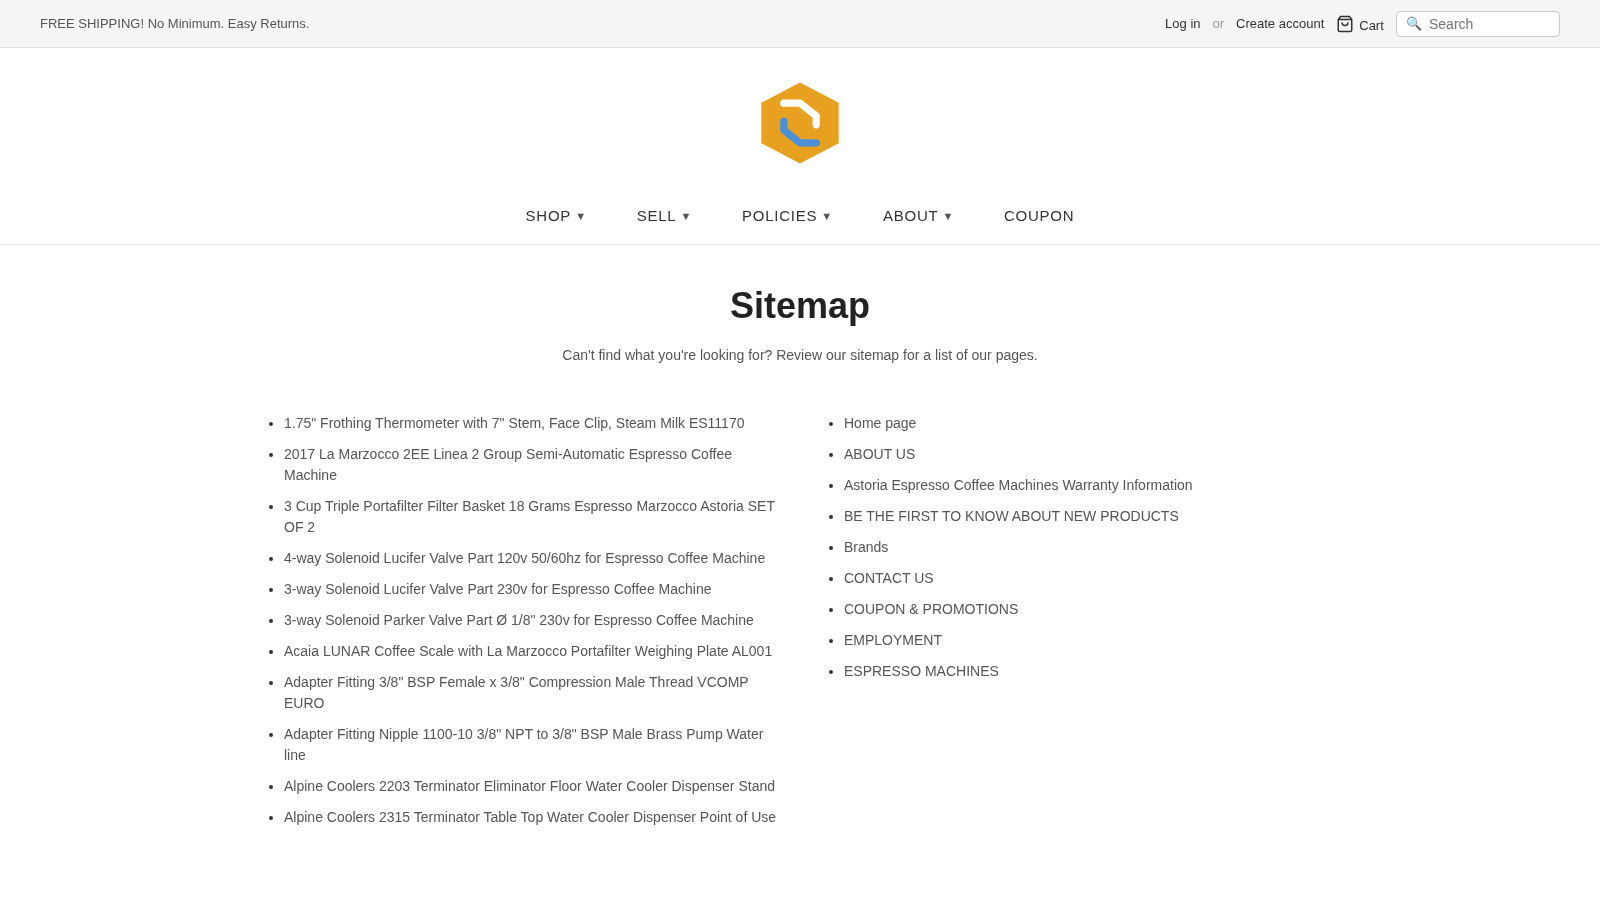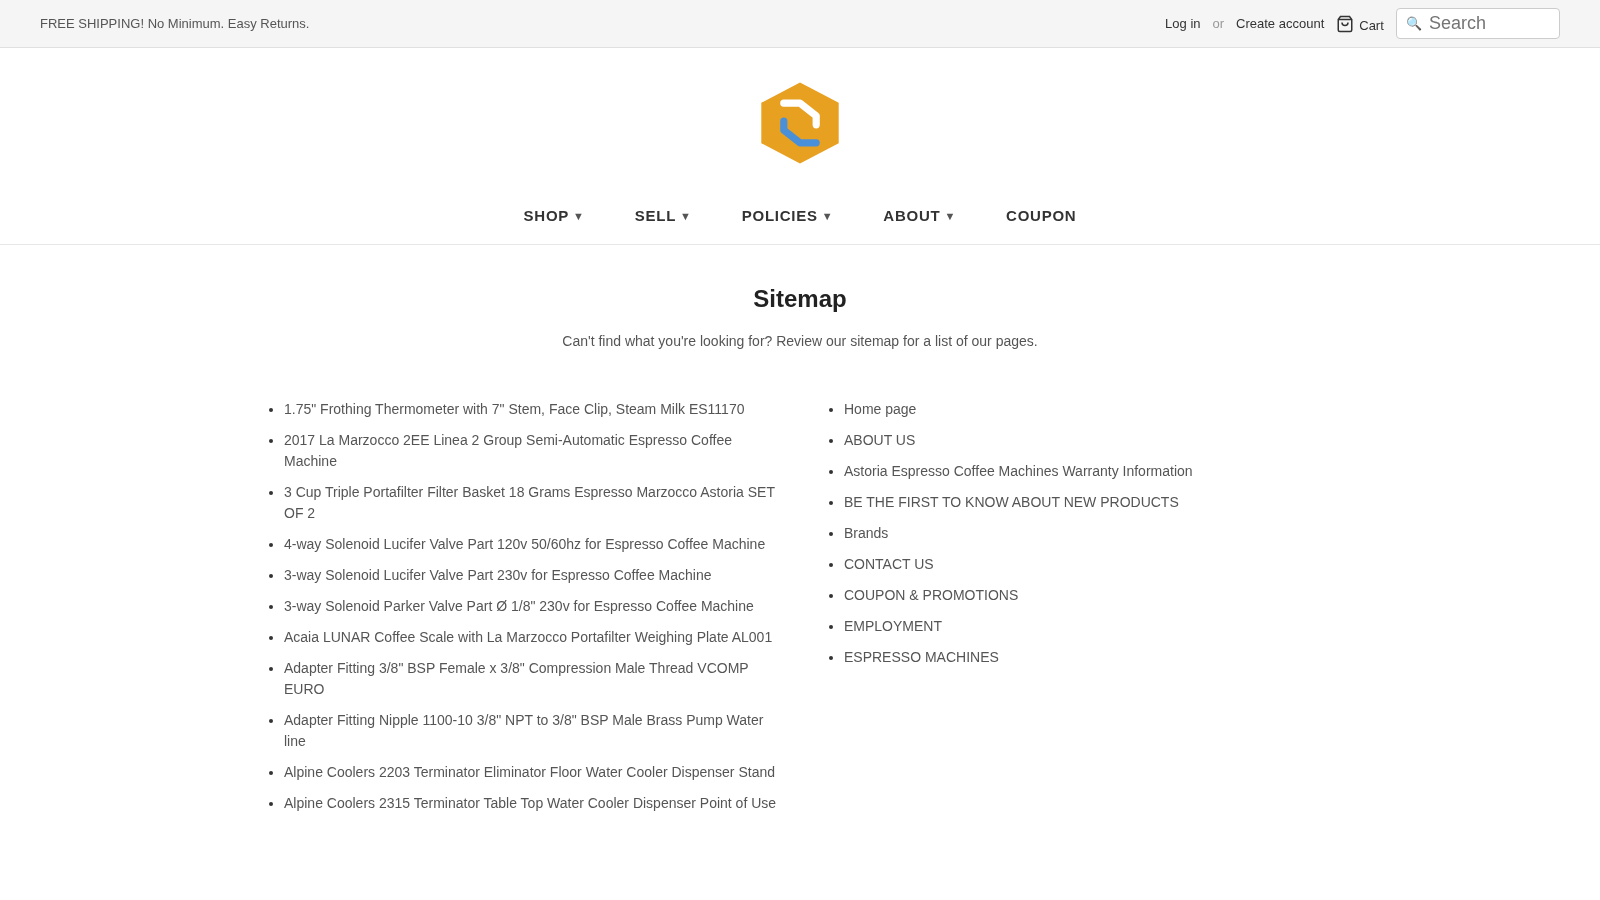--- a/index.html
+++ b/index.html
@@ -44,21 +44,21 @@
       align-items: center;
       border: 1px solid #ccc;
       border-radius: 4px;
       padding: 4px 10px;
       background: #fff;
       gap: 6px;
     }
     .search-box input {
       border: none;
       outline: none;
-      font-size: 18px;
+      font-size: 14px;
       width: 120px;
       background: transparent;
       color: #be185d;
     }
     .search-icon { color: #888; font-size: 13px; }
 
     
     .logo-area {
       display: flex;
       justify-content: center;
@@ -76,37 +76,37 @@
       align-items: center;
       gap: 50px;
       padding: 16px 0 20px;
       border-bottom: 1px solid #e8e8e8;
     }
     .nav-item {
       display: flex;
       align-items: center;
       gap: 4px;
       font-size: 15px;
-      font-weight: 700;
+      font-weight: 400;
       letter-spacing: 0.05em;
       color: #333;
       text-decoration: none;
       cursor: pointer;
     }
     .nav-chevron { font-size: 11px; color: #555; }
 
     
     .main-content {
       max-width: 1200px;
       margin: 0 auto;
       padding: 40px 60px 60px;
     }
     .page-title {
       text-align: center;
-      font-size: 24px;
+      font-size: 36px;
       font-weight: 700;
       color: #222;
       margin-bottom: 20px;
     }
     .subtitle {
       text-align: center;
       font-size: 14px;
       color: #555;
       margin-bottom: 50px;
       margin-top: 16px;

